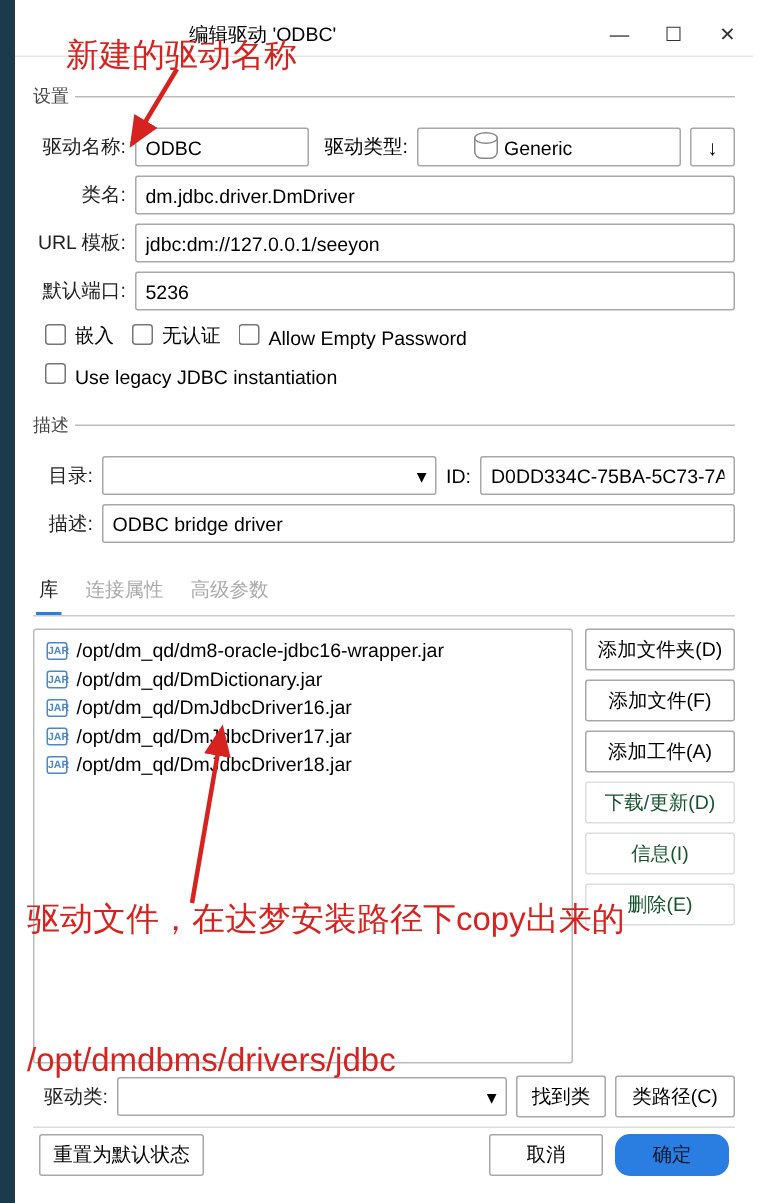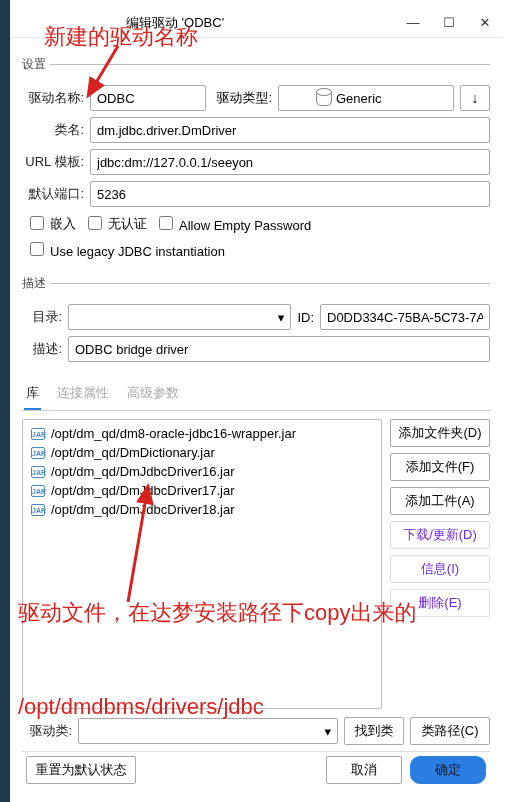--- a/index.html
+++ b/index.html
@@ -28,21 +28,21 @@
   .tabs { display:flex; gap:14px; border-bottom:1px solid #ccc; padding:0 2px; margin:10px 0 8px 0; font-size:13px; }
   .tabs .tab { padding: 4px 2px 6px 2px; color:#aaa; cursor:pointer; }
   .tabs .tab.active { color:#222; border-bottom:2px solid #2a7de1; }
 
   .libarea { display:flex; gap:8px; flex:1 1 auto; min-height:210px; }
   .liblist { flex:1; border:1px solid #bbb; border-radius:2px; padding:4px 2px; overflow:auto; }
   .libitem { display:flex; align-items:center; gap:6px; font-size:13px; padding:2px 6px; }
   .jar { width:14px; height:12px; border:1px solid #4a88c7; border-radius:2px; display:inline-block; position:relative; font-size:7px; color:#4a88c7; text-align:center; line-height:11px; font-weight:bold; }
   .libbtns { display:flex; flex-direction:column; gap:6px; width:100px; }
   .btn { height:28px; border:1px solid #a8a8a8; border-radius:2px; background:#fff; font-size:13px; cursor:pointer; }
-  .btn.disabled { color:#6d28d9; border-color:#ddd; cursor:default; }
+  .btn.disabled { color:#14532d; border-color:#ddd; cursor:default; }
   .btn.primary { background:#2a7de1; color:#0f172a; border-color:#2a7de1;border-radius:10px; }
 
   .bottombar { display:flex; gap:8px; justify-content:flex-end; align-items:center; padding:4px 4px 8px 4px; border-top:1px solid #ddd; margin-top:auto; }
   .bottombar .btn { width:76px; }
 
   .anno { position:absolute; font-size:22px; color:#d6231f; font-weight:500; pointer-events:none; }
   svg.arrow { position:absolute; pointer-events:none; }
 </style>
 </head>
 <body>

